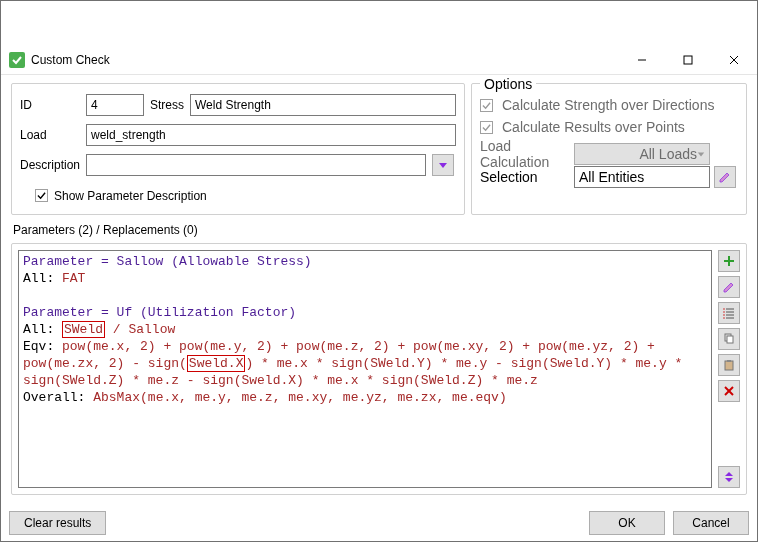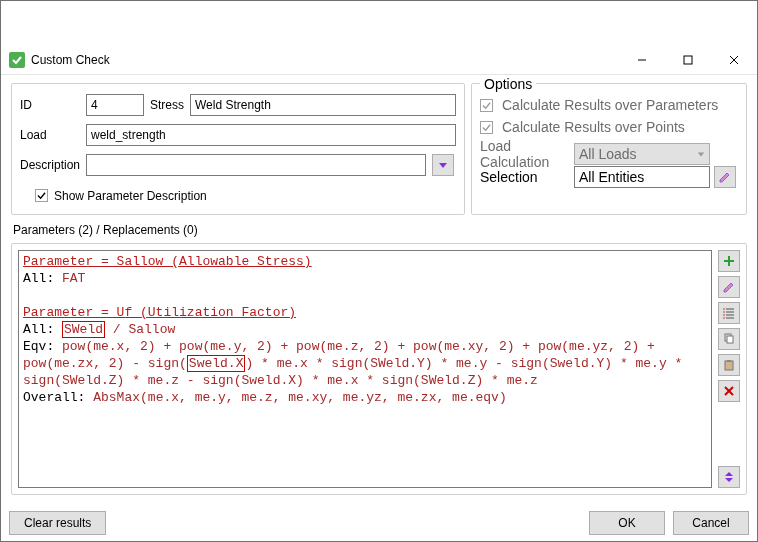--- a/index.html
+++ b/index.html
@@ -26,30 +26,30 @@
   input[type=text]{height:22px; border:1px solid #7a7a7a; padding:0 4px; font:inherit; background:#fff;}
   .descrow{grid-column:1 / span 4; display:grid; grid-template-columns:60px 1fr 24px; gap:6px; align-items:center;}
   .dropbtn{width:22px;height:22px;border:1px solid #adadad;background:#e1e1e1;display:flex;align-items:center;justify-content:center;}
   
   .optgroup{width:276px; border:1px solid #d0d0d0; border-radius:2px; position:relative; padding:10px 8px 6px 8px; font-size:14px;}
   .optgroup .legend{position:absolute; top:-8px; left:8px; background:#fff; padding:0 4px; color:#000;}
   .optrow{display:grid; grid-template-columns:16px 1fr; gap:6px; align-items:center; height:22px; color:#6d6d6d;}
   .optrow2{display:grid; grid-template-columns:90px 1fr 24px; gap:4px; align-items:center; height:26px; }
   .chk{width:13px;height:13px;border:1px solid #a0a0a0;background:#fff;display:flex;align-items:center;justify-content:center;}
   .chk svg{width:9px;height:9px;}
-  .combo{height:22px;border:1px solid #adadad;background:#e1e1e1;display:flex;align-items:center;justify-content:space-between;padding:0 4px;color:#6d6d6d;}
+  .combo{height:22px;border:1px solid #adadad;background:#e1e1e1;display:flex;align-items:center;justify-content:flex-end;padding:0 4px;color:#6d6d6d;}
   .combo2{height:22px;border:1px solid #7a7a7a;background:#fff;display:flex;align-items:center;padding:0 4px;}
   .iconbtn{width:22px;height:22px;border:1px solid #adadad;background:#e1e1e1;display:flex;align-items:center;justify-content:center;}
   
   .paramhdr{padding:4px 0 2px 2px;}
   .parambox{flex:1; border:1px solid #d0d0d0; border-radius:2px; display:flex; overflow:hidden;}
   .codearea{flex:1; border:1px solid #7a7a7a; margin:6px 4px 6px 6px; background:#fff; padding:2px 4px; font-family:"Courier New",monospace; font-size:13px; line-height:17px; white-space:pre-wrap; overflow:auto; position:relative;}
   .sidebtns{width:30px; padding:6px 6px 6px 2px; display:flex; flex-direction:column; gap:4px;}
   .sidebtns .spacer{flex:1;}
-  .u{color:#b91c1c; text-decoration:underline;text-align:center;}
+  .u{color:#4c1d95; text-align:center;}
   .brown{color:#a52a2a;}
   .boxed{border:1px solid #cc0000; padding:0 1px;}
   
   .footer{height:36px; padding:6px 8px; display:flex; align-items:flex-start; gap:8px; flex-shrink:0;}
   .footer .f-spacer{flex:1;}
   .btn{height:24px; min-width:76px; padding:0 14px; border:1px solid #adadad; background:#e1e1e1; display:flex; align-items:center; justify-content:center; font:inherit;}
   .disabledlbl{color:#6d6d6d;}
 </style>
 </head>
 <body>
@@ -117,21 +117,21 @@
       </div>
 
       <div class="optgroup">
         <div class="legend">Options</div>
         <div class="optrow">
           <div class="chk">
               <svg viewBox="0 0 10 10">
                 <polyline points="1,5 4,8 9,2" stroke="#9a9a9a" stroke-width="1.5" fill="none"></polyline>
               </svg>
             </div>
-          <div class="disabledlbl">Calculate Results over Parameters</div>
+          <div class="disabledlbl">Calculate Strength over Directions</div>
         </div>
         <div class="optrow">
           <div class="chk">
               <svg viewBox="0 0 10 10">
                 <polyline points="1,5 4,8 9,2" stroke="#9a9a9a" stroke-width="1.5" fill="none"></polyline>
               </svg>
             </div>
           <div class="disabledlbl">Calculate Results over Points</div>
         </div>
         <div class="optrow2">

